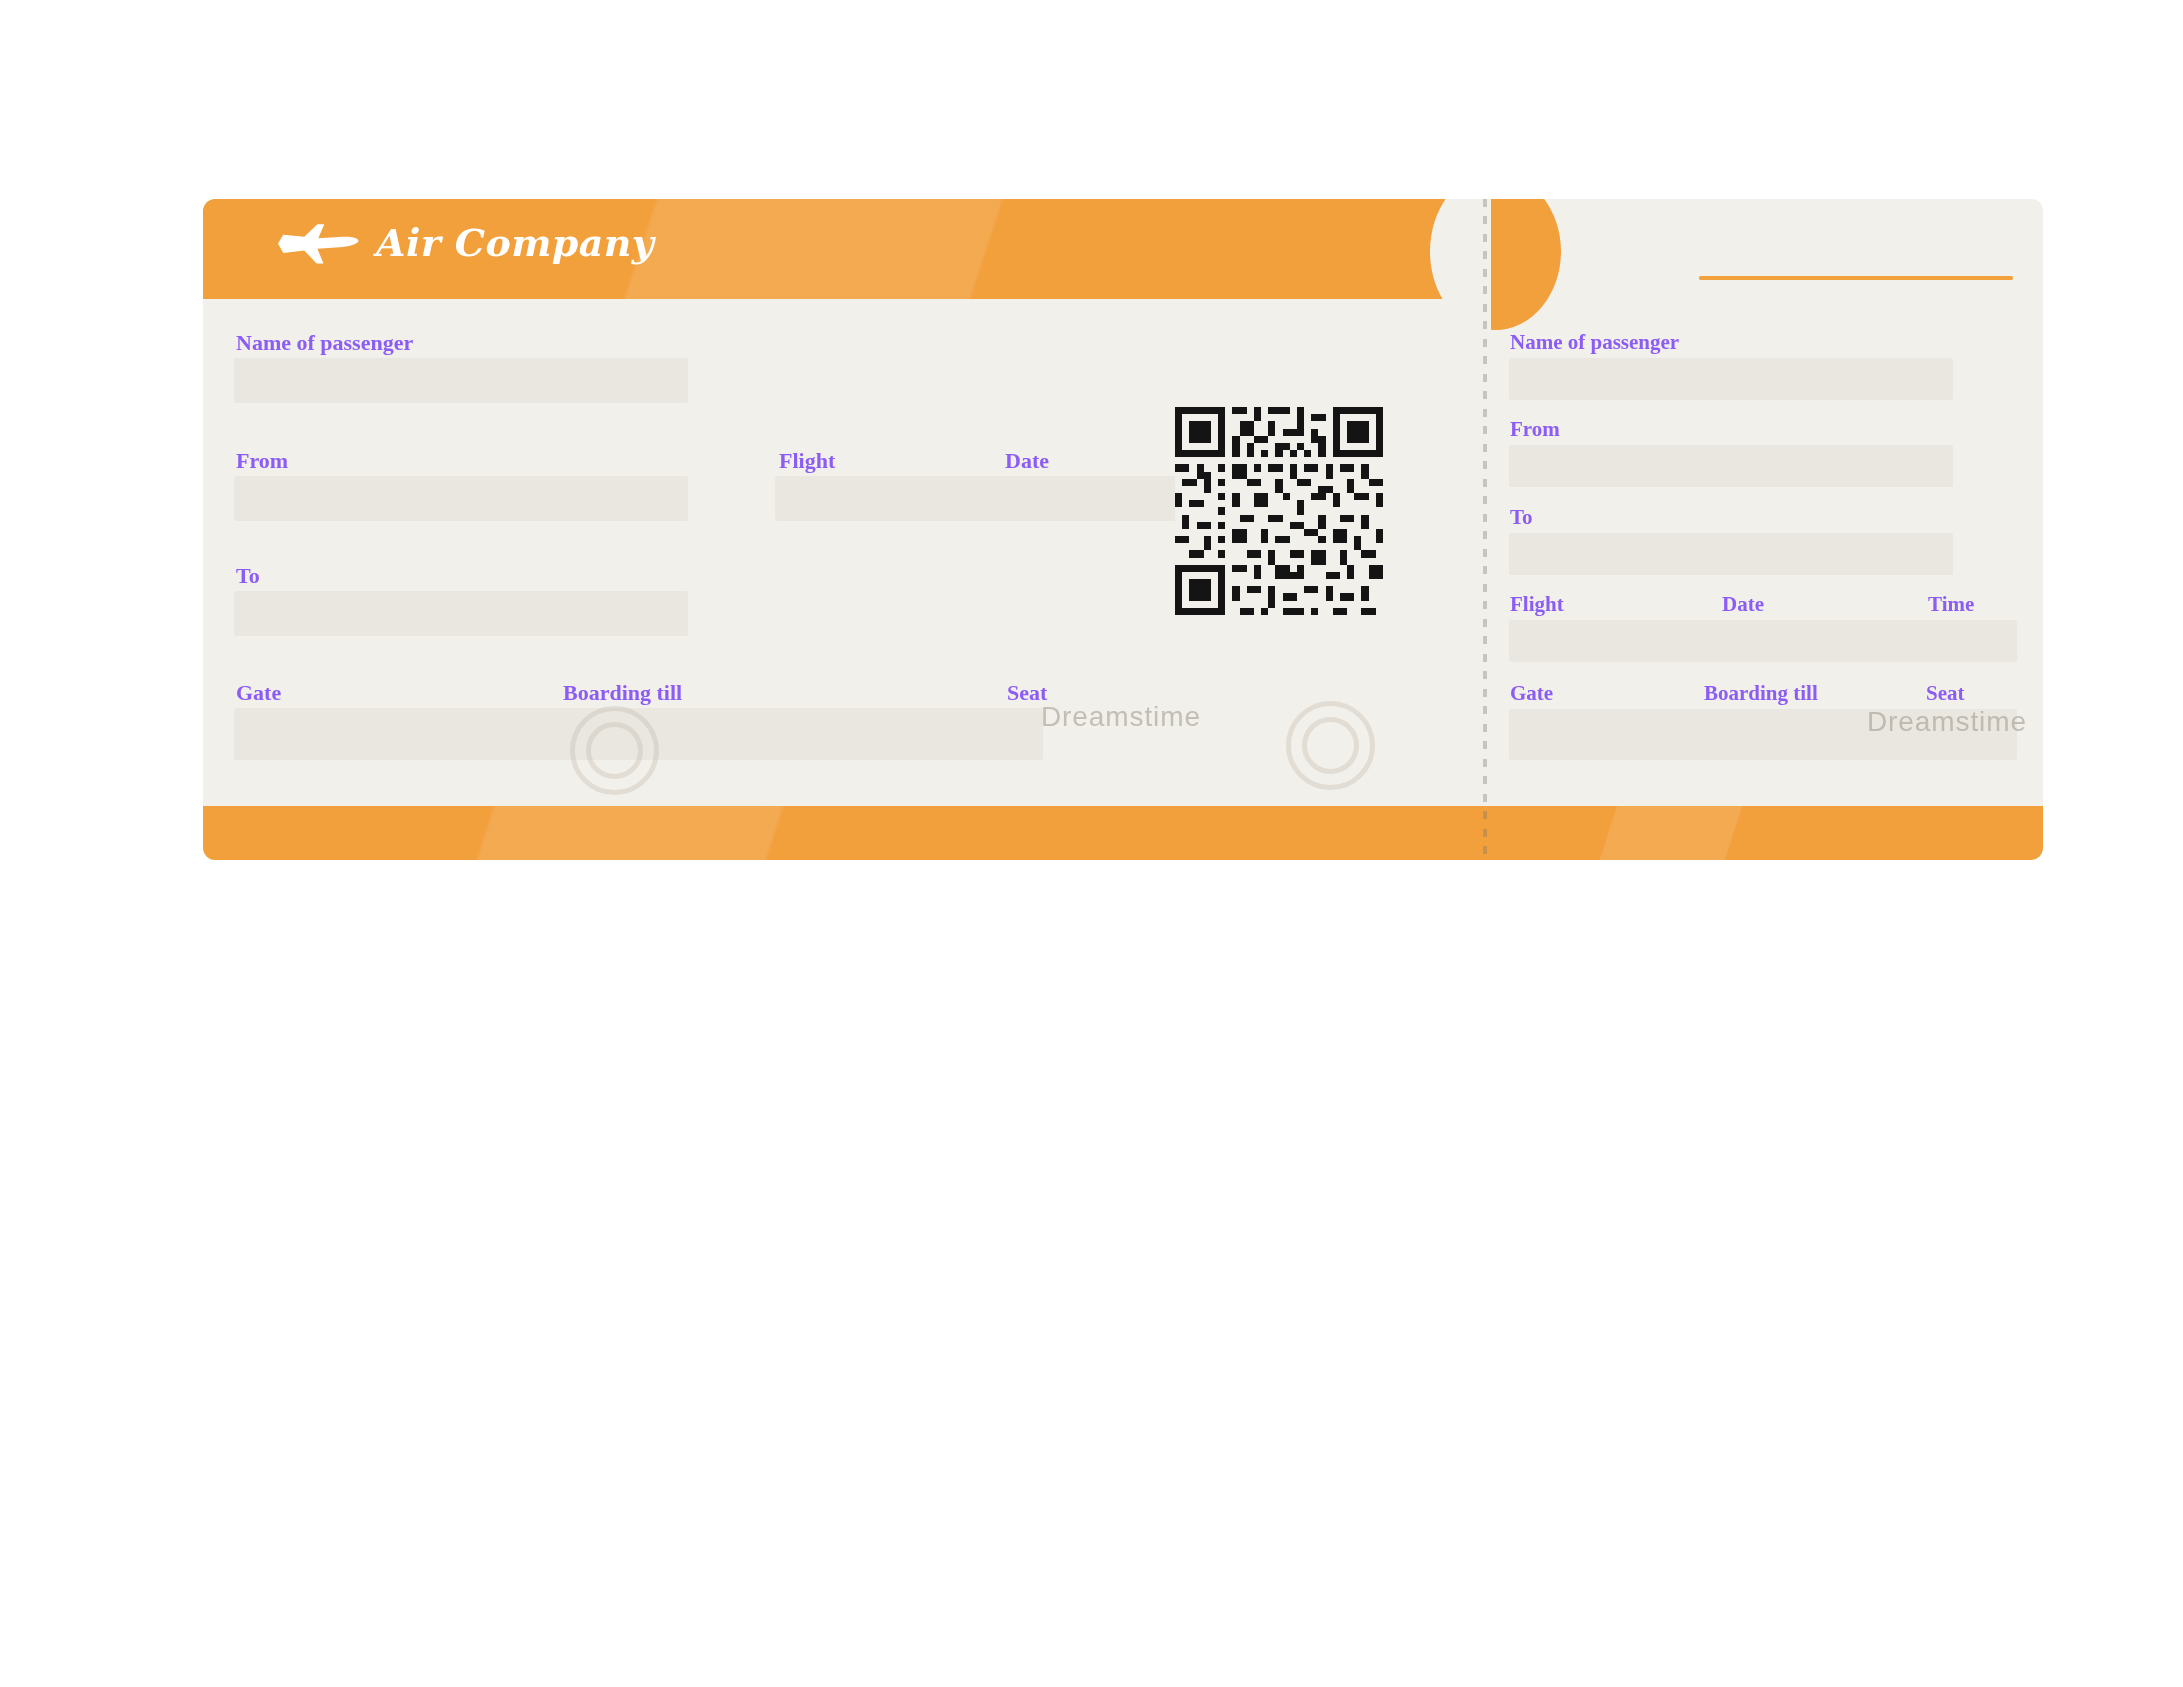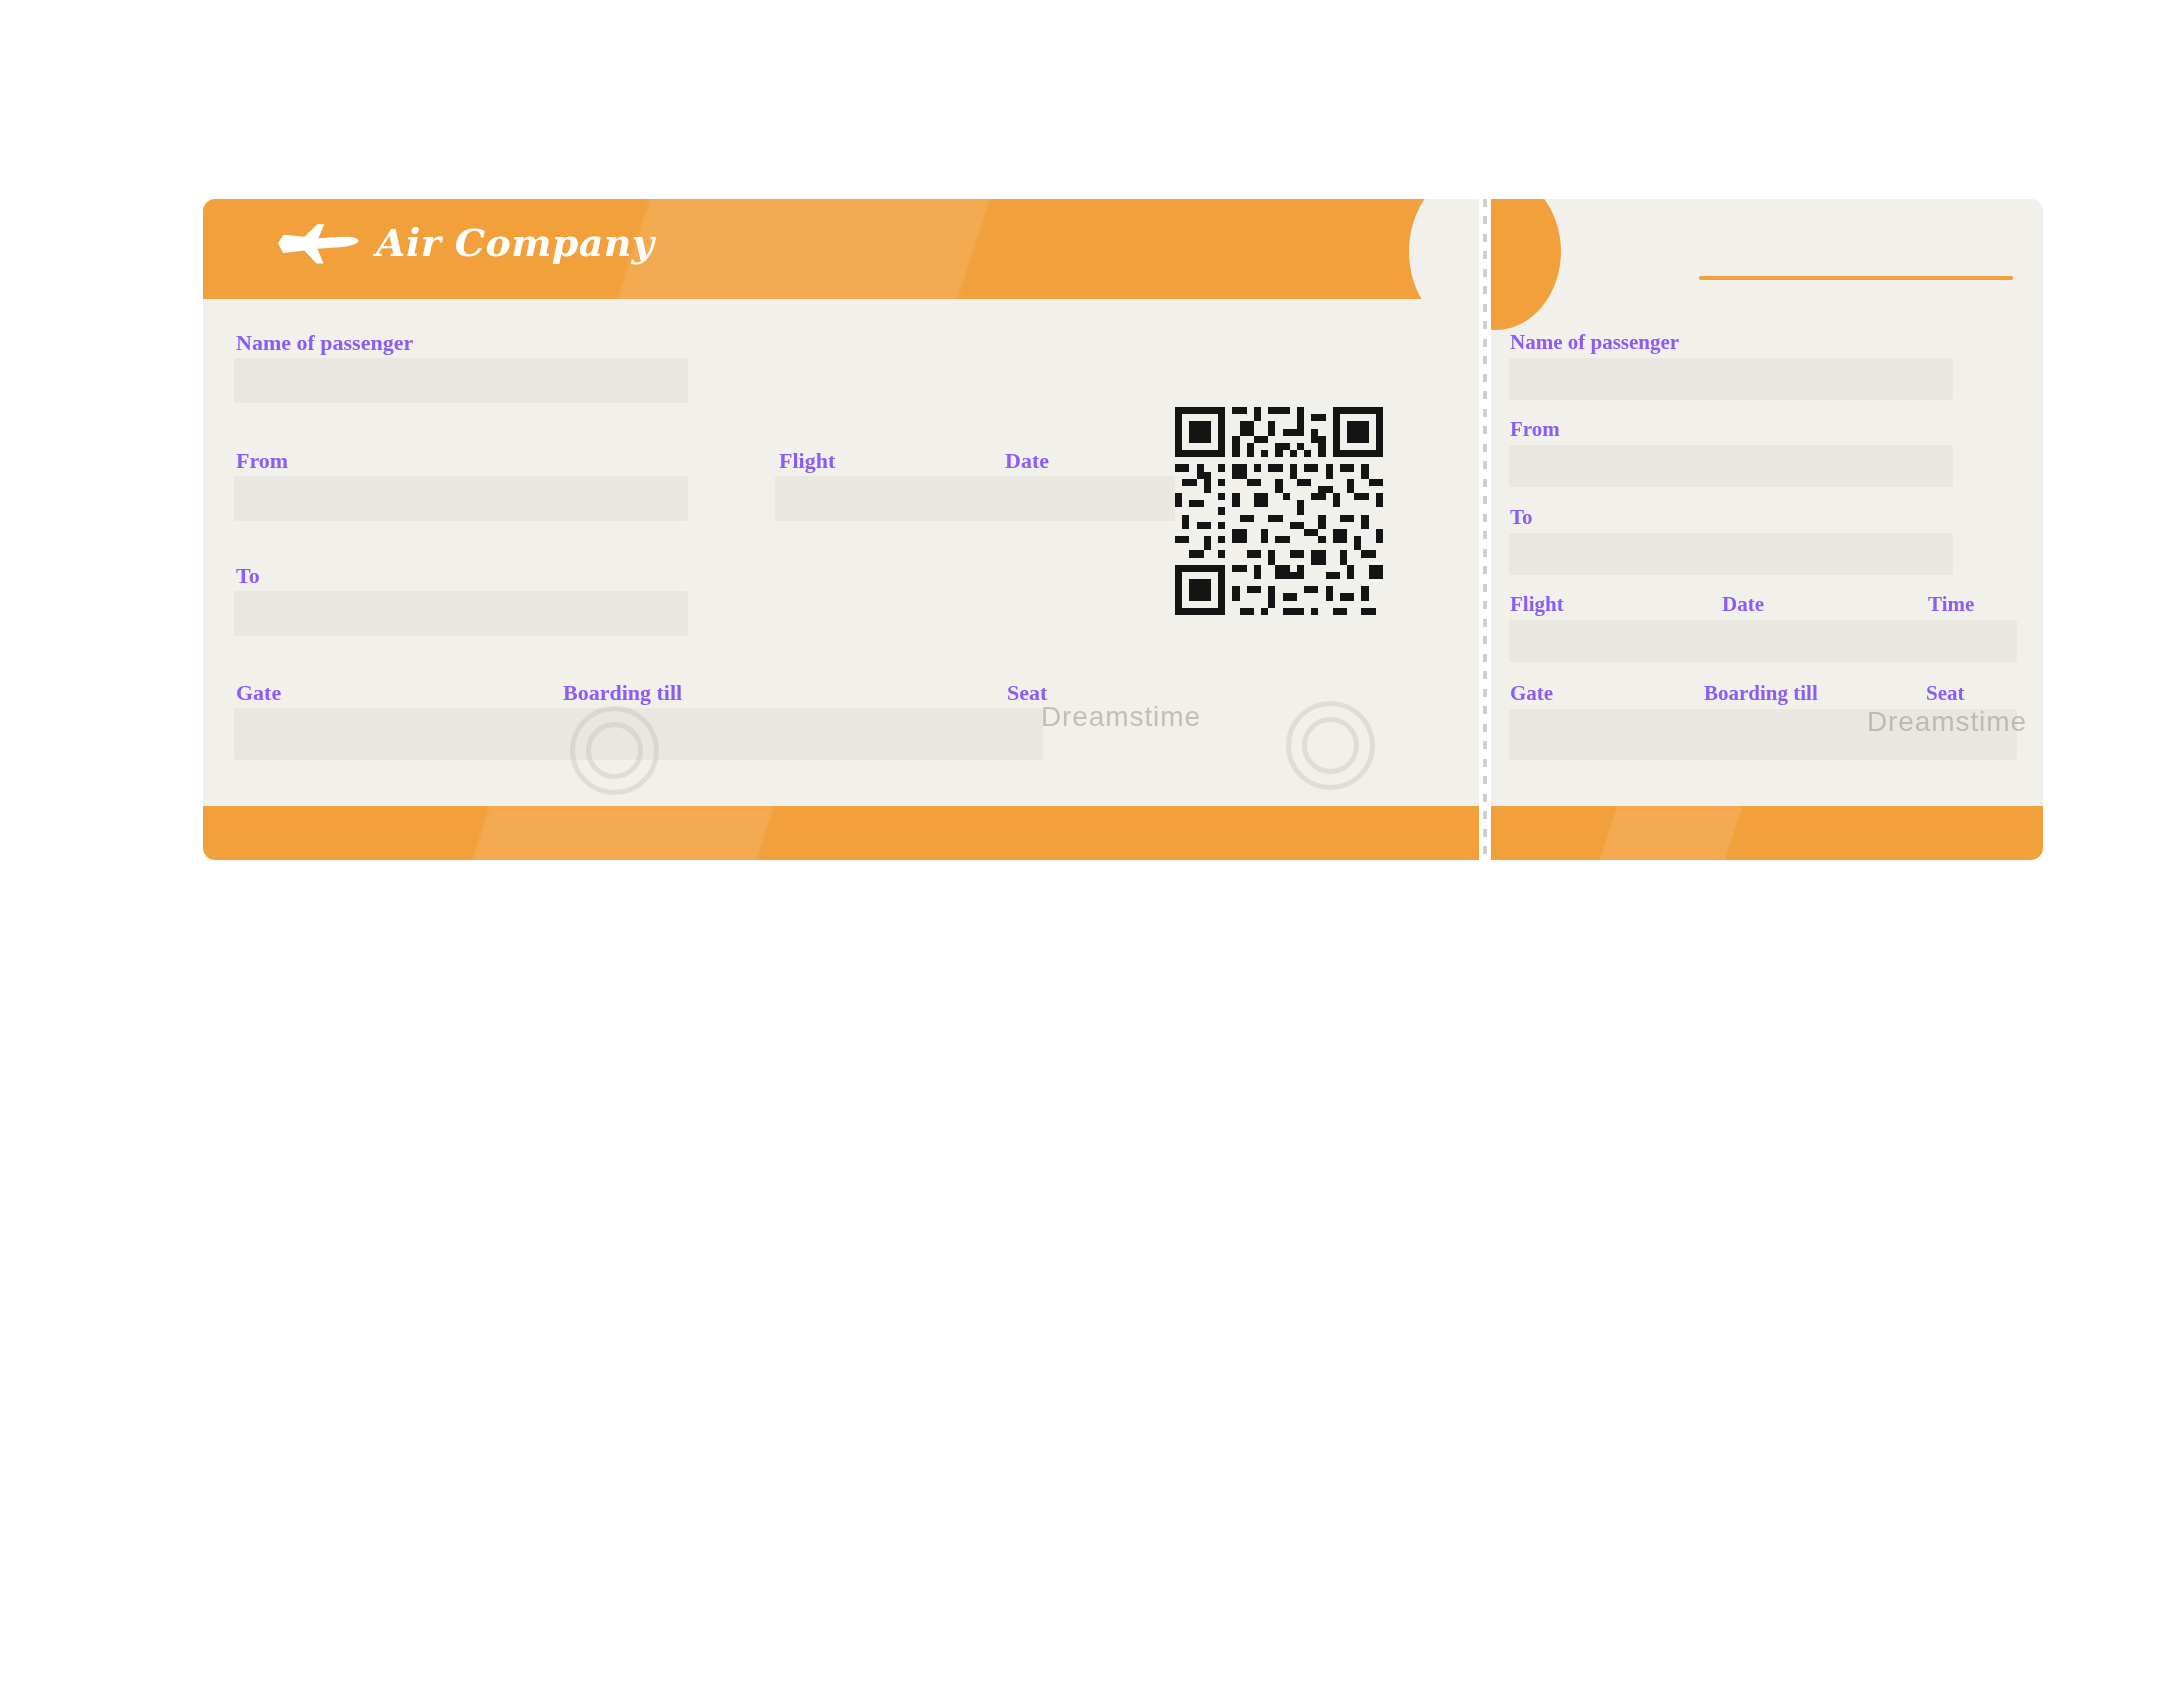--- a/index.html
+++ b/index.html
@@ -32,20 +32,21 @@
     position: absolute;
     top: 0;
     height: 661px;
     background: #f2f0ea;
     overflow: hidden;
   }
   .stub-main {
     left: 0;
     width: 1276px;
     border-radius: 12.2px 0 0 12.2px;
+    padding-left: 21px;
   }
   .stub-side {
     left: 1288px;
     width: 552px;
     border-radius: 0 12.2px 12.2px 0;
   }
 
   
   .band-top {
     position: absolute;

